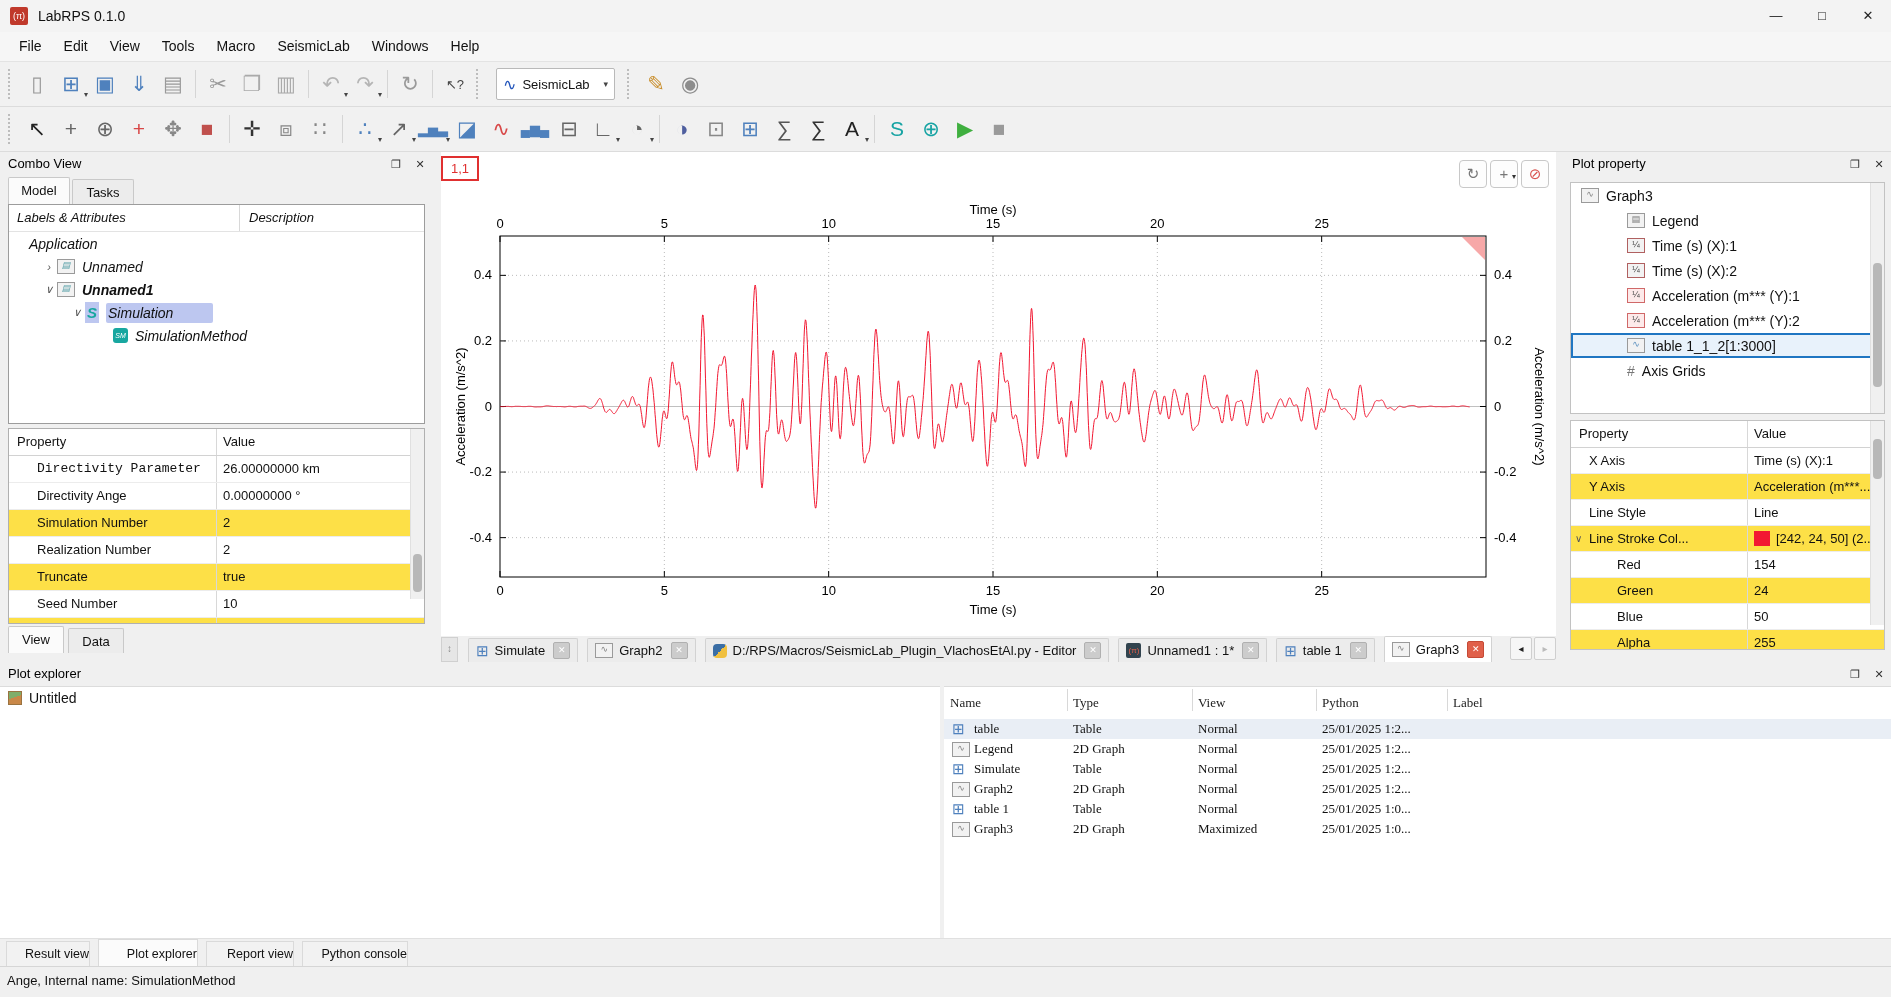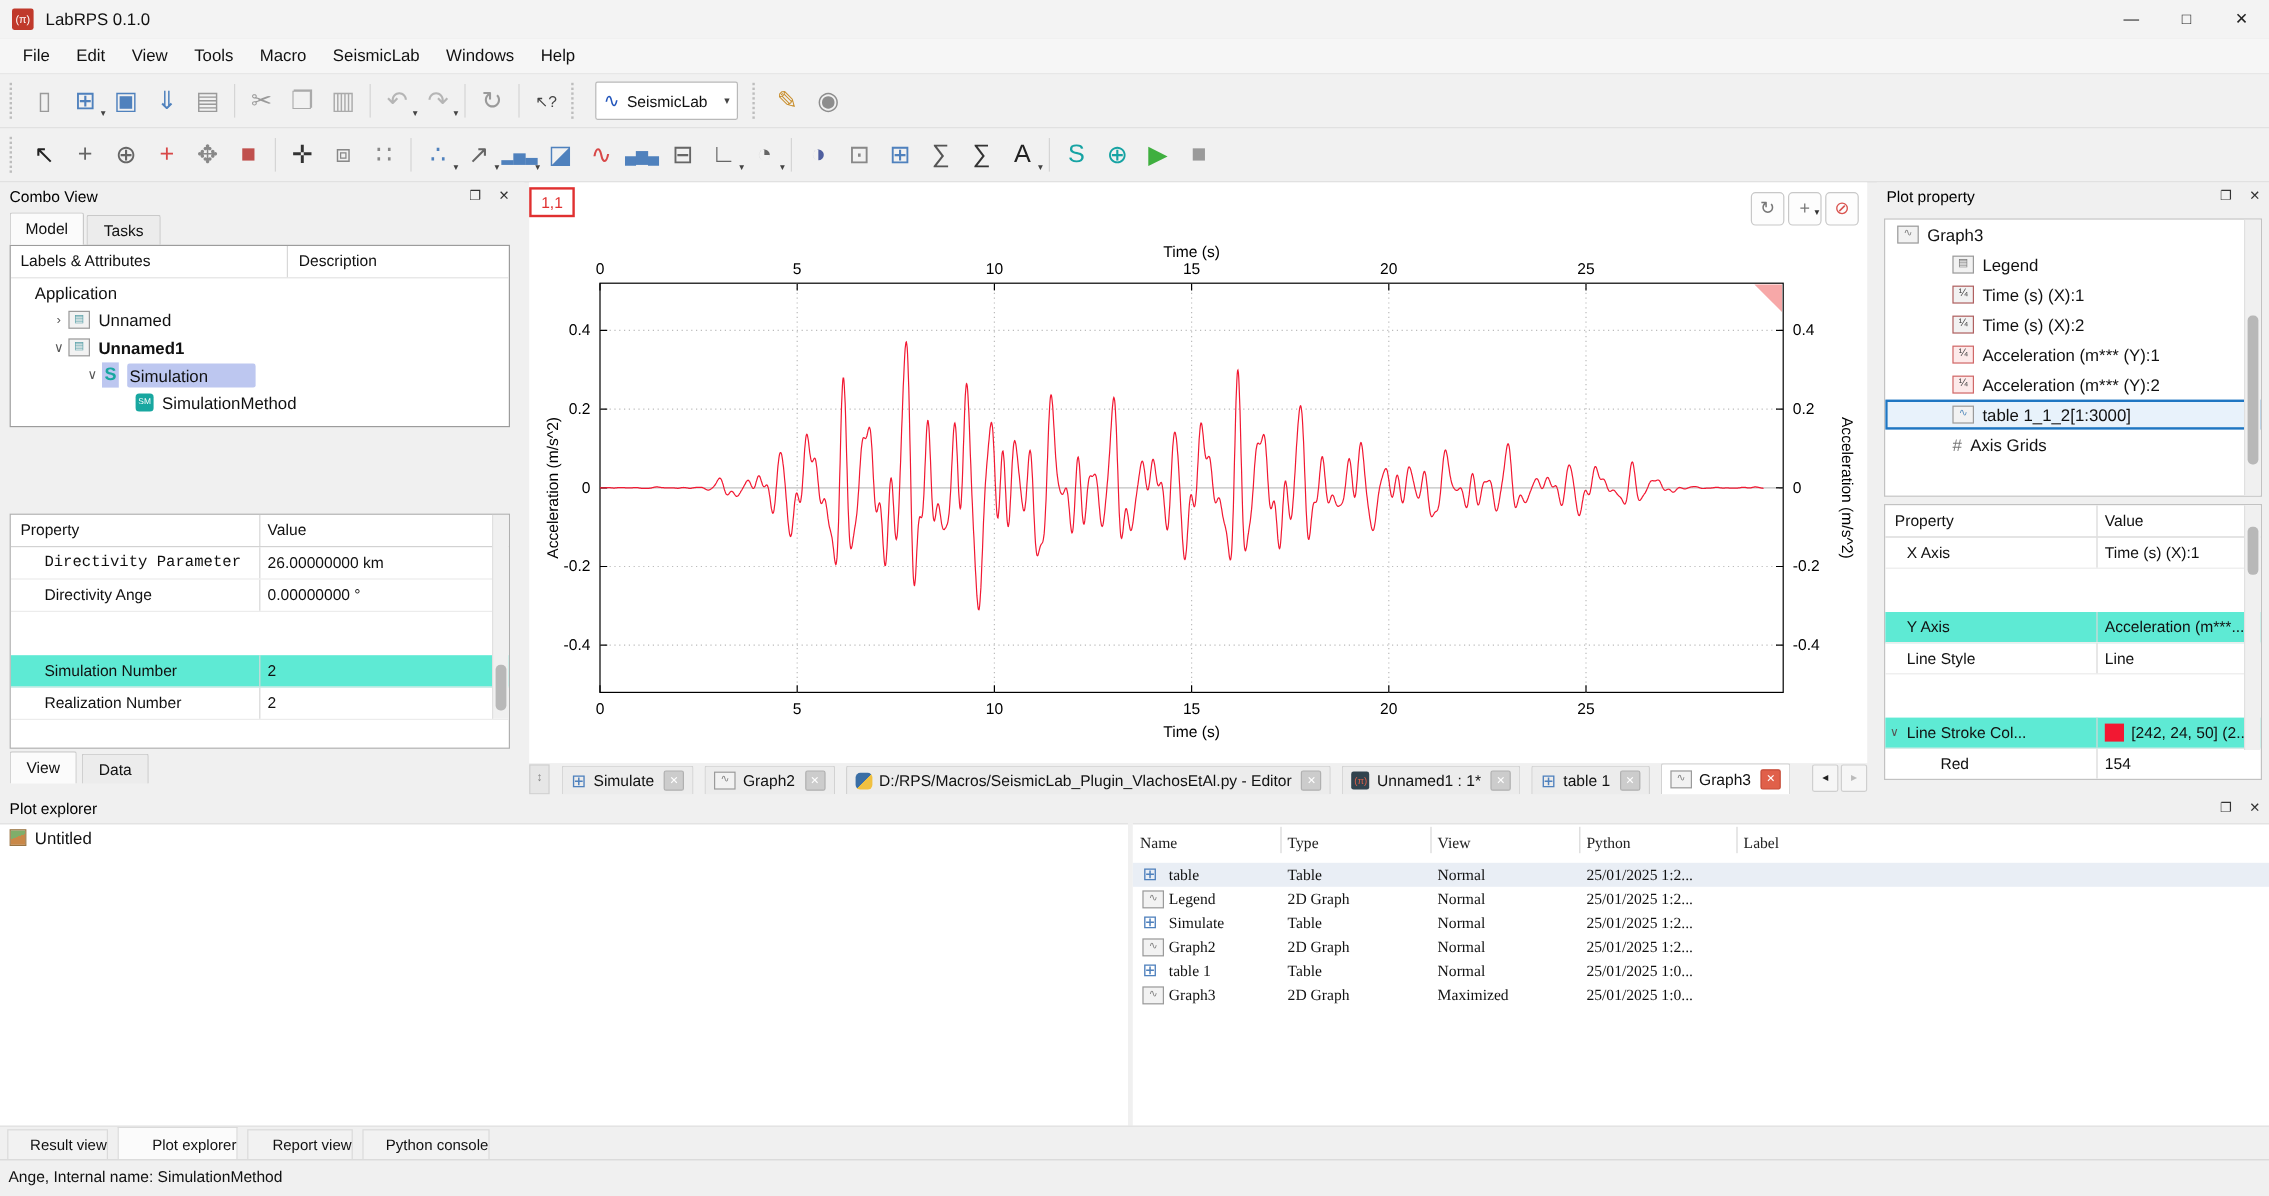--- a/index.html
+++ b/index.html
@@ -26,21 +26,21 @@
   .combo .wb-ico{color:#2255bb;font-size:16px;margin-right:6px;}
   
   .dock-head{height:24px;font-size:13px;padding:4px 0 0 8px;box-sizing:border-box;color:#000;}
   .dock-btn{position:absolute;top:3px;width:20px;height:18px;text-align:center;font-size:11px;color:#333;line-height:18px;}
   .whitebox{position:absolute;background:#fff;border:1px solid #9c9c9c;box-sizing:border-box;overflow:hidden;}
   .qtab{position:absolute;height:25px;background:#ececec;border:1px solid #c9c9c9;border-bottom:none;
         text-align:center;font-size:13px;line-height:25px;border-radius:2px 2px 0 0;box-sizing:border-box;}
   .qtab.active{background:#fbfbfb;height:27px;z-index:2;}
   .ptable-head{height:26px;border-bottom:1px solid #d2d2d2;position:relative;}
   .prow{position:relative;height:26px;line-height:26px;border-bottom:1px solid #ececec;}
-  .prow.shaded{background:#5eead4;margin-top:36px;}
+  .prow.shaded{background:#fde047;}
   .colsep{position:absolute;top:0;bottom:0;width:1px;background:#d8d8d8;}
   .sb-track{position:absolute;width:13px;background:#f0f0f0;border-left:1px solid #e0e0e0;}
   .sb-thumb{position:absolute;left:2px;width:9px;background:#b8b8b8;border-radius:4px;}
   
   .trow{position:relative;display:flex;align-items:center;font-size:14px;}
   .texp{width:16px;text-align:center;color:#555;font-size:11px;flex:none;}
   .tico{flex:none;margin-right:7px;display:flex;align-items:center;justify-content:center;}
   .icon-box{width:16px;height:13px;border:1px solid #9a9a9a;background:#f2f2f2;font-size:9px;line-height:11px;text-align:center;color:#777;}
   .sm-ico{width:15px;height:15px;background:#18a7a0;border-radius:3px;color:#fff;font-size:7px;line-height:15px;text-align:center;}
   .pi-ico{width:15px;height:15px;background:#31434e;border-radius:2px;color:#e0604a;font-size:8px;line-height:15px;text-align:center;}
@@ -254,21 +254,21 @@
     </div>
 
   <div class="abs" id="combo-dock" style="left:0;top:152px;width:437px;height:510px;background:#f0f0f0;">
     <div class="dock-head">Combo View</div>
     <span class="dock-btn" style="left:386px">❐</span>
     <span class="dock-btn" style="left:410px">✕</span>
     <div id="combo-tabs" style="position: absolute; left: 0px; top: 0px; width: 437px; height: 52px;">
         <div class="qtab active" style="left: 8px; top: 25px; width: 62px;">Model</div>
         <div class="qtab" style="left: 72px; top: 27px; width: 62px;">Tasks</div>
       </div>
-    <div class="whitebox" id="combo-tree-box" style="left:8px;top:52px;width:417px;height:152px;">
+    <div class="whitebox" id="combo-tree-box" style="left:8px;top:52px;width:417px;height:220px;font-style:italic;">
       <div style="height:26px;position:relative;border-bottom:1px solid #e3e3e3;">
         <span style="position:absolute;left:8px;top:5px;">Labels &amp; Attributes</span>
         <div class="colsep" style="left:230px;"></div>
         <span style="position:absolute;left:240px;top:5px;">Description</span>
       </div>
       <div id="combo-tree-rows">
           <div class="trow" style="height: 23px; padding-left: 4px;">
             <span class="texp"></span>
             <span>Application</span>
           </div>

